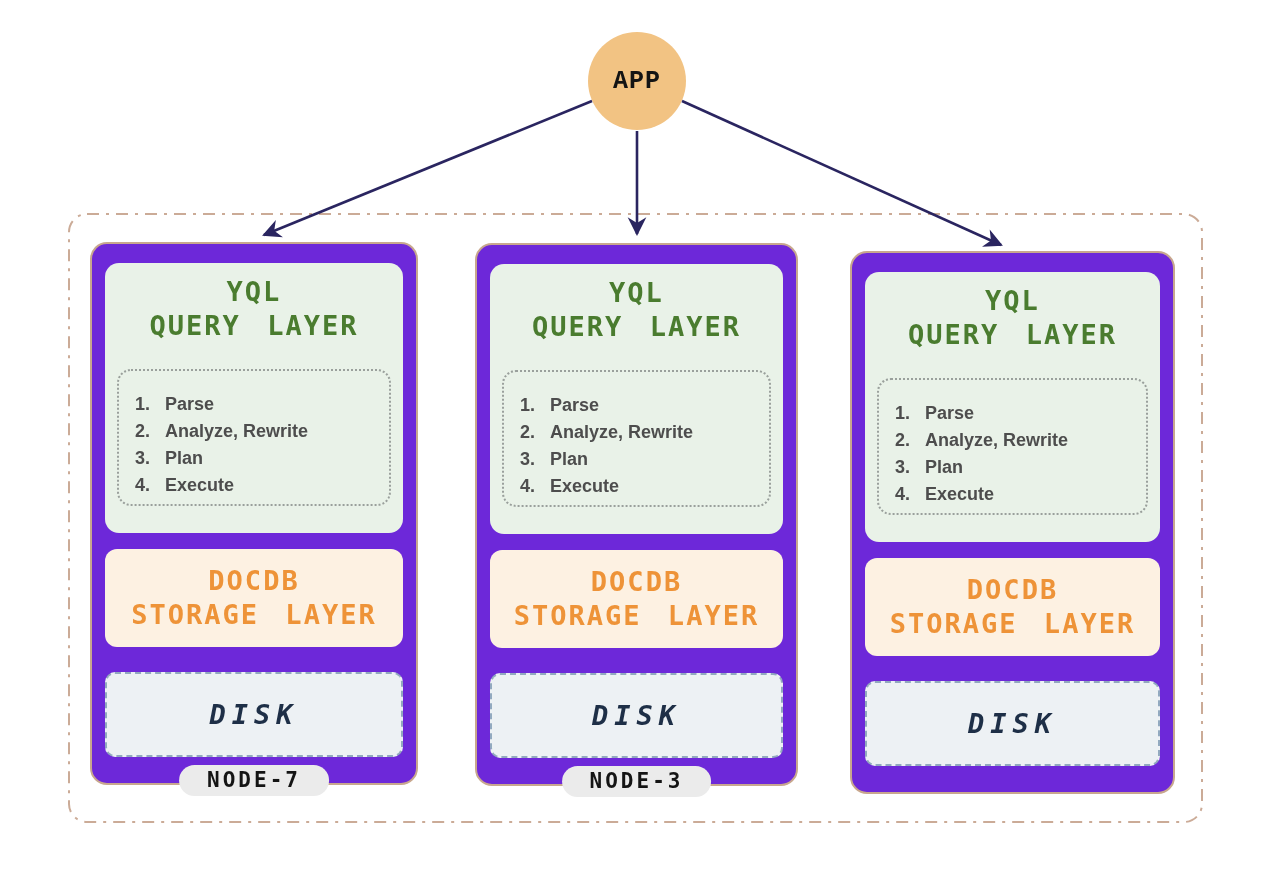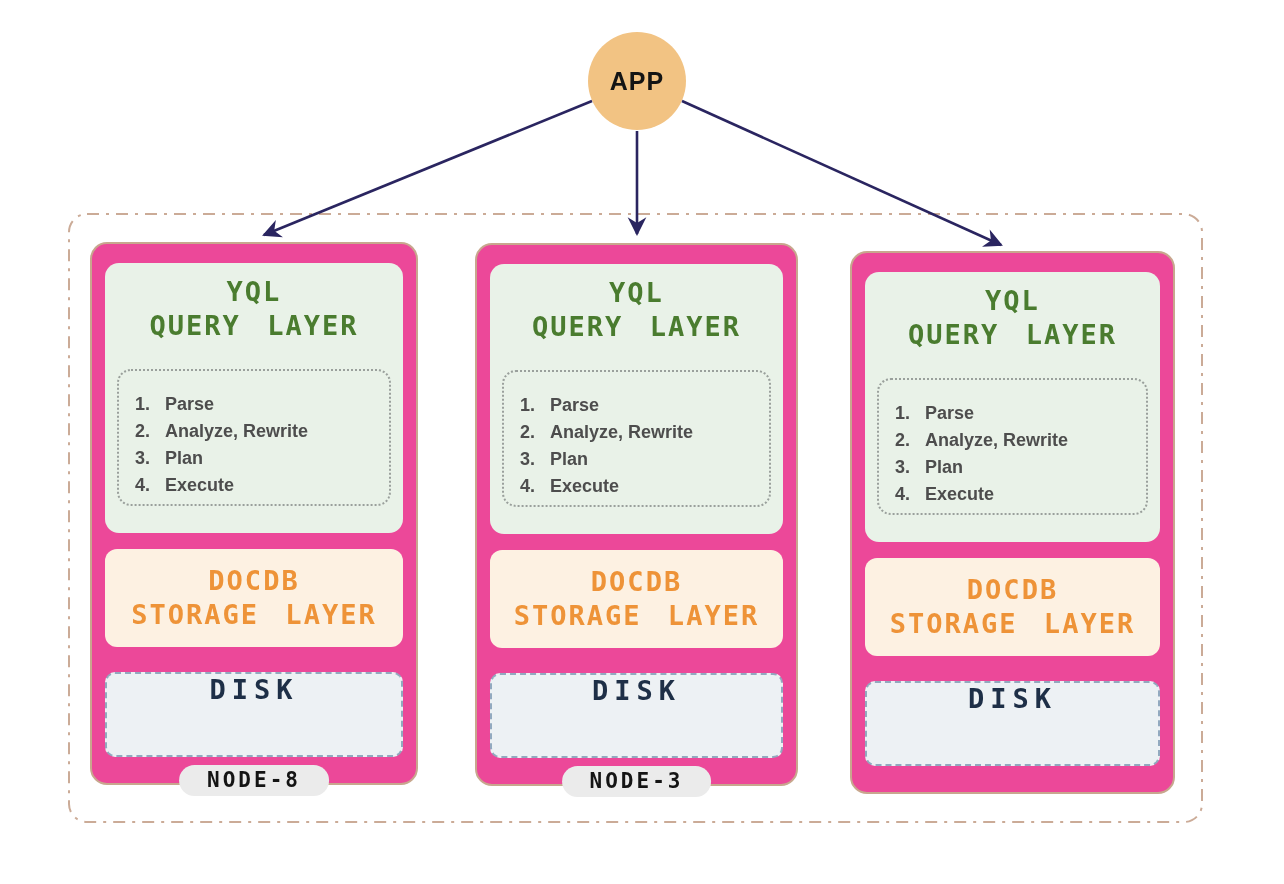--- a/index.html
+++ b/index.html
@@ -31,33 +31,33 @@
     left: 588px; top: 32px;
     width: 98px; height: 98px;
     background: #f2c383;
     border-radius: 50%;
     display: flex;
     align-items: center;
     justify-content: center;
     z-index: 2;
   }
   .app-circle span {
-    font-family: Liberation Sans, sans-serif;
+    font-family: Liberation Mono, monospace;
     font-weight: bold;
     font-size: 25px;
     letter-spacing: 1px;
     color: #141414;
   }
 
   
   .node-card {
     position: absolute;
     width: 324px;
     height: 539px;
-    background: #ec4899;
+    background: #6d28d9;
     border: 2px solid #c8a78e;
     border-radius: 17px;
     z-index: 1;
   }
   .node-card.n1 { left: 90px;  top: 242px; }
   .node-card.n2 { left: 475px; top: 243px; width: 319px; }
   .node-card.n3 { left: 850px; top: 251px; width: 321px; }
 
   .layer-query {
     margin: 19px 13px 0 13px;
@@ -108,21 +108,23 @@
   .layer-storage .layer-title { color: #ee9338; }
 
   .disk-box {
     margin: 25px 13px 0 13px;
     height: 85px;
     background: #edf1f4;
     border: 2px dashed #92a9bf;
     border-radius: 10px;
     box-sizing: border-box;
     display: flex;
+    align-items: center;
     justify-content: center;
+    font-style: italic;
   }
   .disk-box span {
     font-family: "DejaVu Sans Mono", monospace;
     font-weight: bold;
     font-size: 27px;
     letter-spacing: 6px;
     color: #1e2f47;
   }
 
   .node-badge {
@@ -192,21 +194,21 @@
     </div>
     <div class="layer-storage">
       <div class="layer-title">
         <div>DOCDB</div>
         <div>STORAGE LAYER</div>
       </div>
     </div>
     <div class="disk-box">
       <span>DISK</span>
     </div>
-    <div class="node-badge">NODE-8</div>
+    <div class="node-badge">NODE-7</div>
   </div>
 
   <div class="node-card n2">
     <div class="layer-query">
       <div class="layer-title">
         <div>YQL</div>
         <div>QUERY LAYER</div>
       </div>
       <div class="steps-box">
         <div class="step-row">

